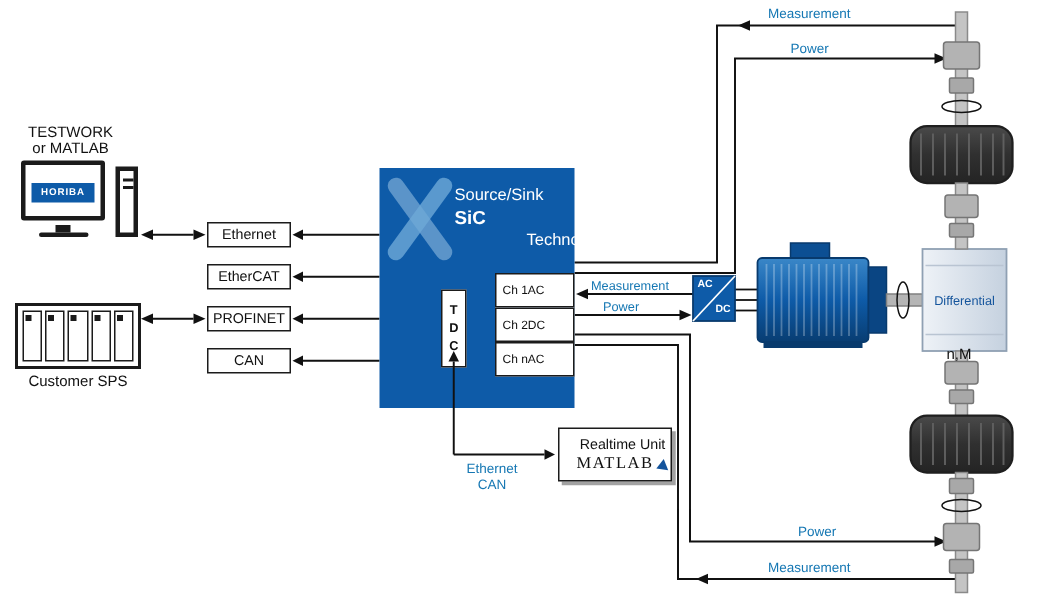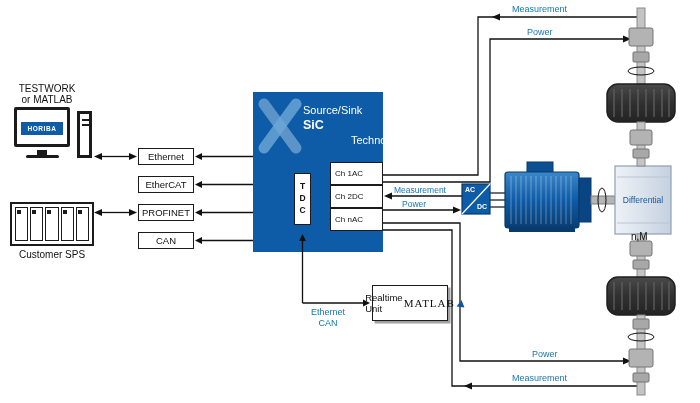--- a/index.html
+++ b/index.html
@@ -28,33 +28,33 @@
   .sps-slat { border:1.5px solid #1b1b1b; flex:1; position:relative; background:#fff; }
   .sps-led { position:absolute; left:1px; top:2px; width:4px; height:4px; background:#1b1b1b; }
   .sps-label { left:2px; top:249px; width:100px; text-align:center; font-size:10px; z-index:1; }
 
   
   .proto { left:138px; width:56px; height:17px; border:1.5px solid #1b1b1b; background:#fff;
            display:flex; align-items:center; justify-content:center; font-size:9.5px; z-index:1; }
   .p-eth  { top:148px; } .p-ecat { top:176px; } .p-prof { top:204px; } .p-can { top:232px; }
 
   
-  .bluebox { left:253px; top:92px; width:130px; height:160px; background:#0e5ba8; z-index:1;text-decoration:underline; }
+  .bluebox { left:253px; top:112px; width:130px; height:160px; background:#0e5ba8; z-index:1;text-decoration:underline; }
   .ctrl-text { position:absolute; left:50px; top:11px; color:#fff; line-height:15px; }
   .ctrl-l1 { font-size:11px; } .ctrl-l2 { font-size:12.5px; font-weight:bold; } .ctrl-l3 { font-size:11px;margin-left:48px; }
   .tdc { position:absolute; left:41px; top:81px; width:17px; height:52px; background:#fff; border:1.5px solid #1b1b1b;
          display:flex; align-items:center; justify-content:center; font-size:8.5px; font-weight:bold;
          writing-mode:vertical-rl; text-orientation:upright; letter-spacing:2px; }
   .chbox { position:absolute; left:77px; width:53px; height:23px; background:#fff; border:1.5px solid #1b1b1b;
            display:flex; align-items:center; justify-content:flex-start; padding:0 4px; font-size:8px; }
   .ch1 { top:70px; } .ch2 { top:93px; } .chn { top:116px; }
 
   
   .rt-box { left:372px; top:285px; width:76px; height:36px; background:#fff; border:1.5px solid #1b1b1b;
-            box-shadow:2.5px 2.5px 0 rgba(70,70,70,.5); display:flex; flex-direction:row; align-items:center;
+            box-shadow:2.5px 2.5px 0 rgba(70,70,70,.5); display:flex; flex-direction:column; align-items:center;
             justify-content:center; gap:1px; z-index:1;padding-left:10px; }
   .rt-title { font-size:9.5px; }
   .rt-brand { font-family:"Liberation Serif", serif; font-size:11px; letter-spacing:1px; display:flex; align-items:center; gap:2px; }
   .matlab-tri { width:0; height:0; border-left:4px solid transparent; border-right:4px solid transparent;
                 border-bottom:7px solid #14549c; transform:rotate(8deg); }
   .bus-label { left:303px; top:307px; width:50px; text-align:center; font-size:9px; color:#1577b3; line-height:10.5px; z-index:1; }
 
   
   .cxn { position:absolute; color:#1577b3; font-size:9px; text-align:left; z-index:1; }
   .meas-top { left:512px; top:4px;  width:84px; }

